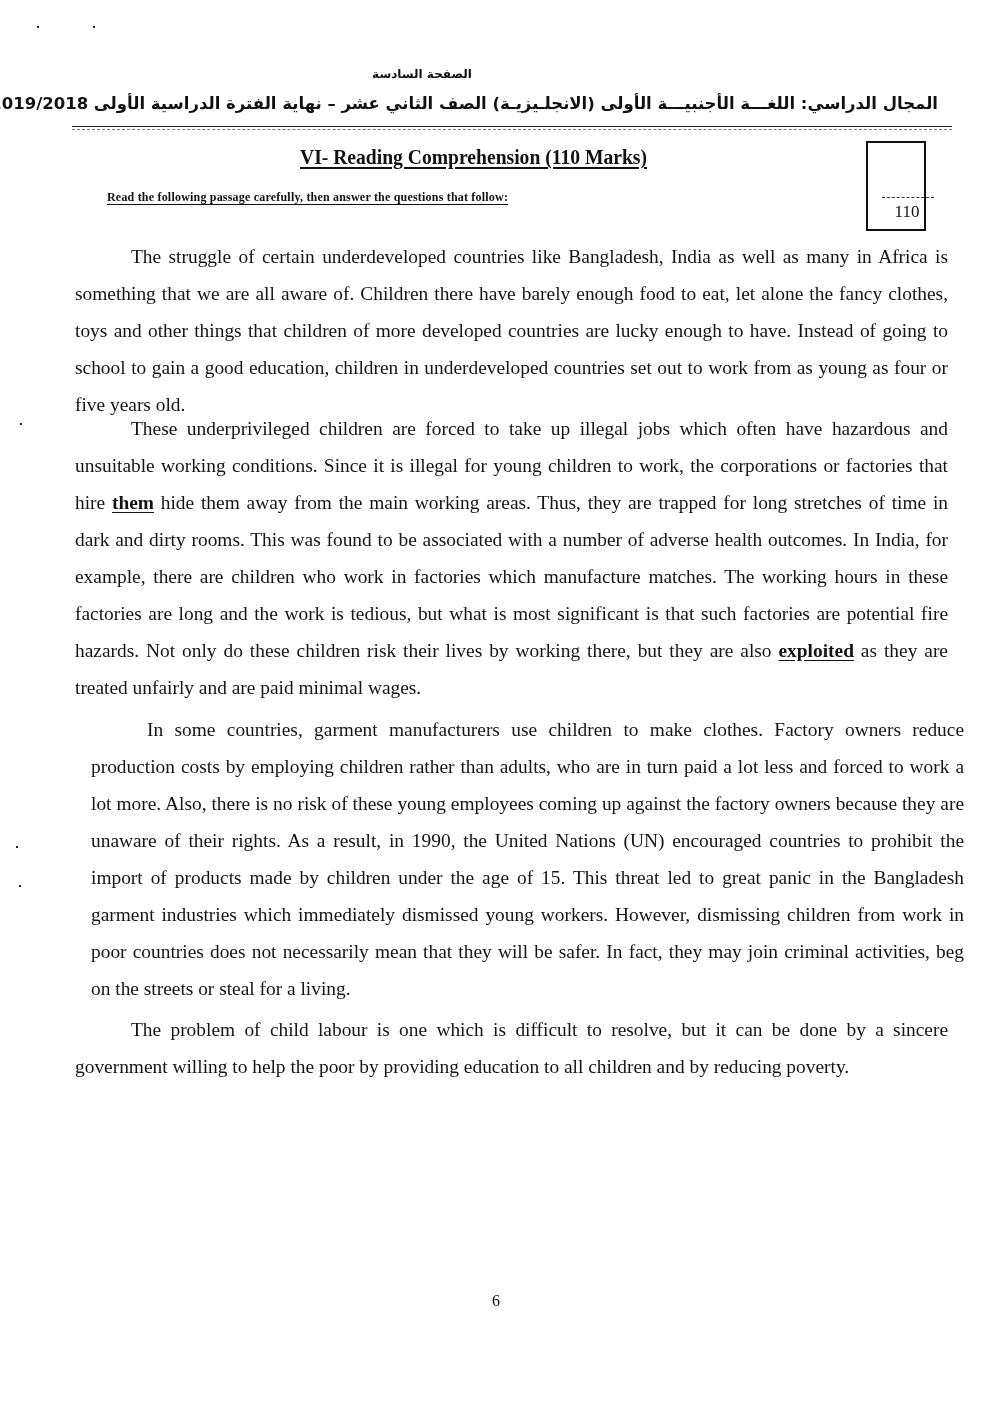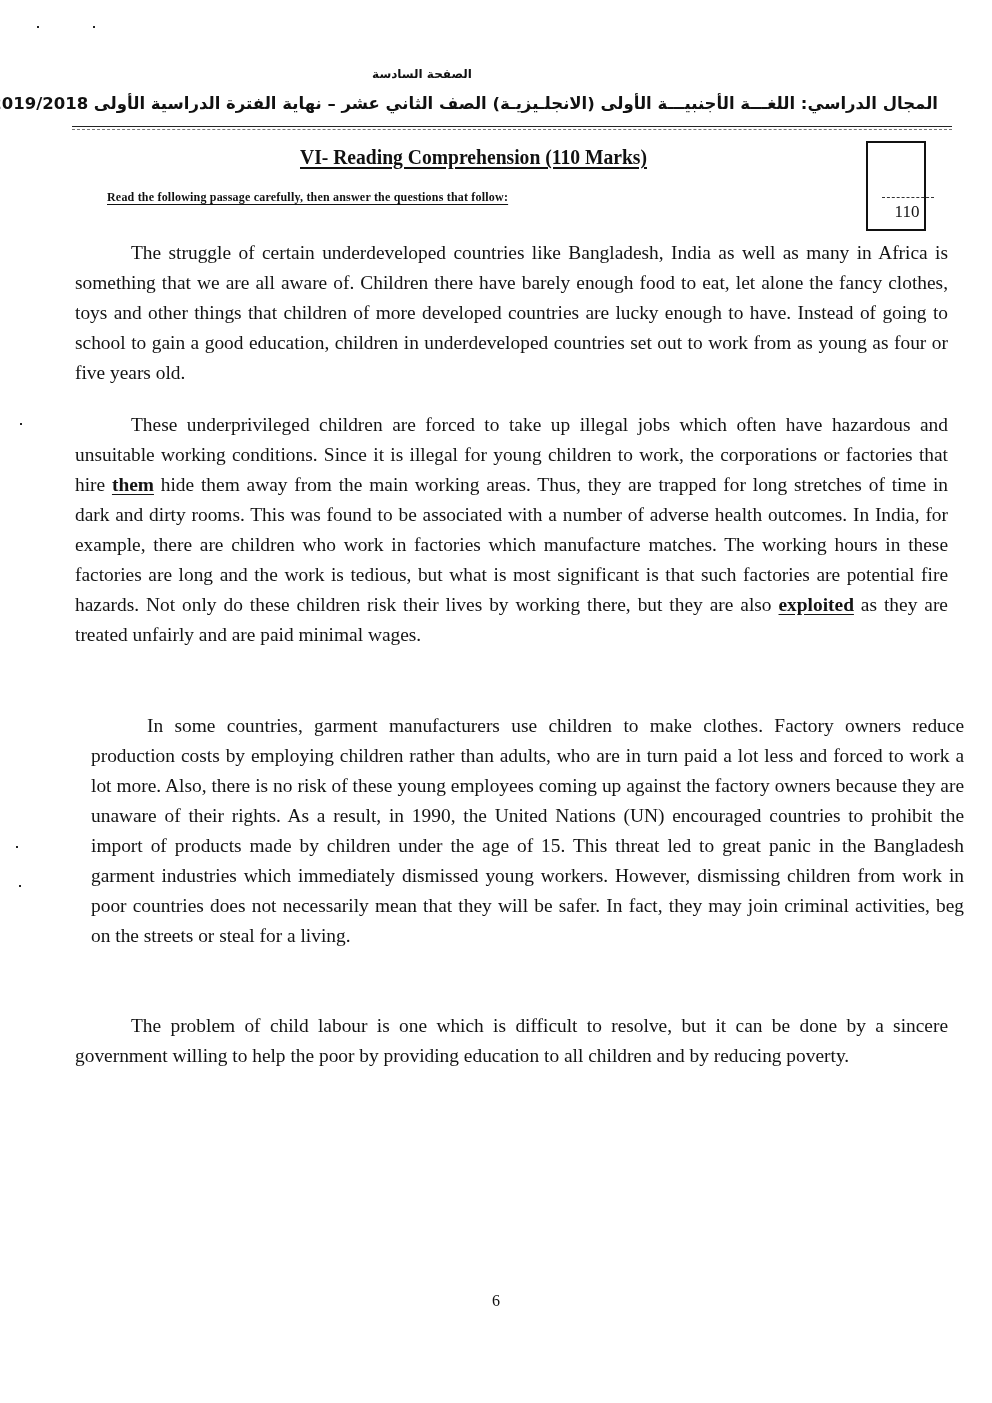--- a/index.html
+++ b/index.html
@@ -106,21 +106,21 @@
       font-size: 17px;
       font-family: "Liberation Serif", serif;
       line-height: 22px;
     }
     .passage {
       position: absolute;
       left: 75px;
       width: 873px;
       font-family: "Liberation Serif", serif;
       font-size: 19.4px;
-      line-height: 30px;
+      line-height: 37px;
       text-align: justify;
       text-indent: 56px;
       color: #141414;
     }
     .passage .kw {
       font-weight: bold;
       text-decoration: underline;
       text-underline-offset: 3px;
     }
     #p1 { top: 238px; }

